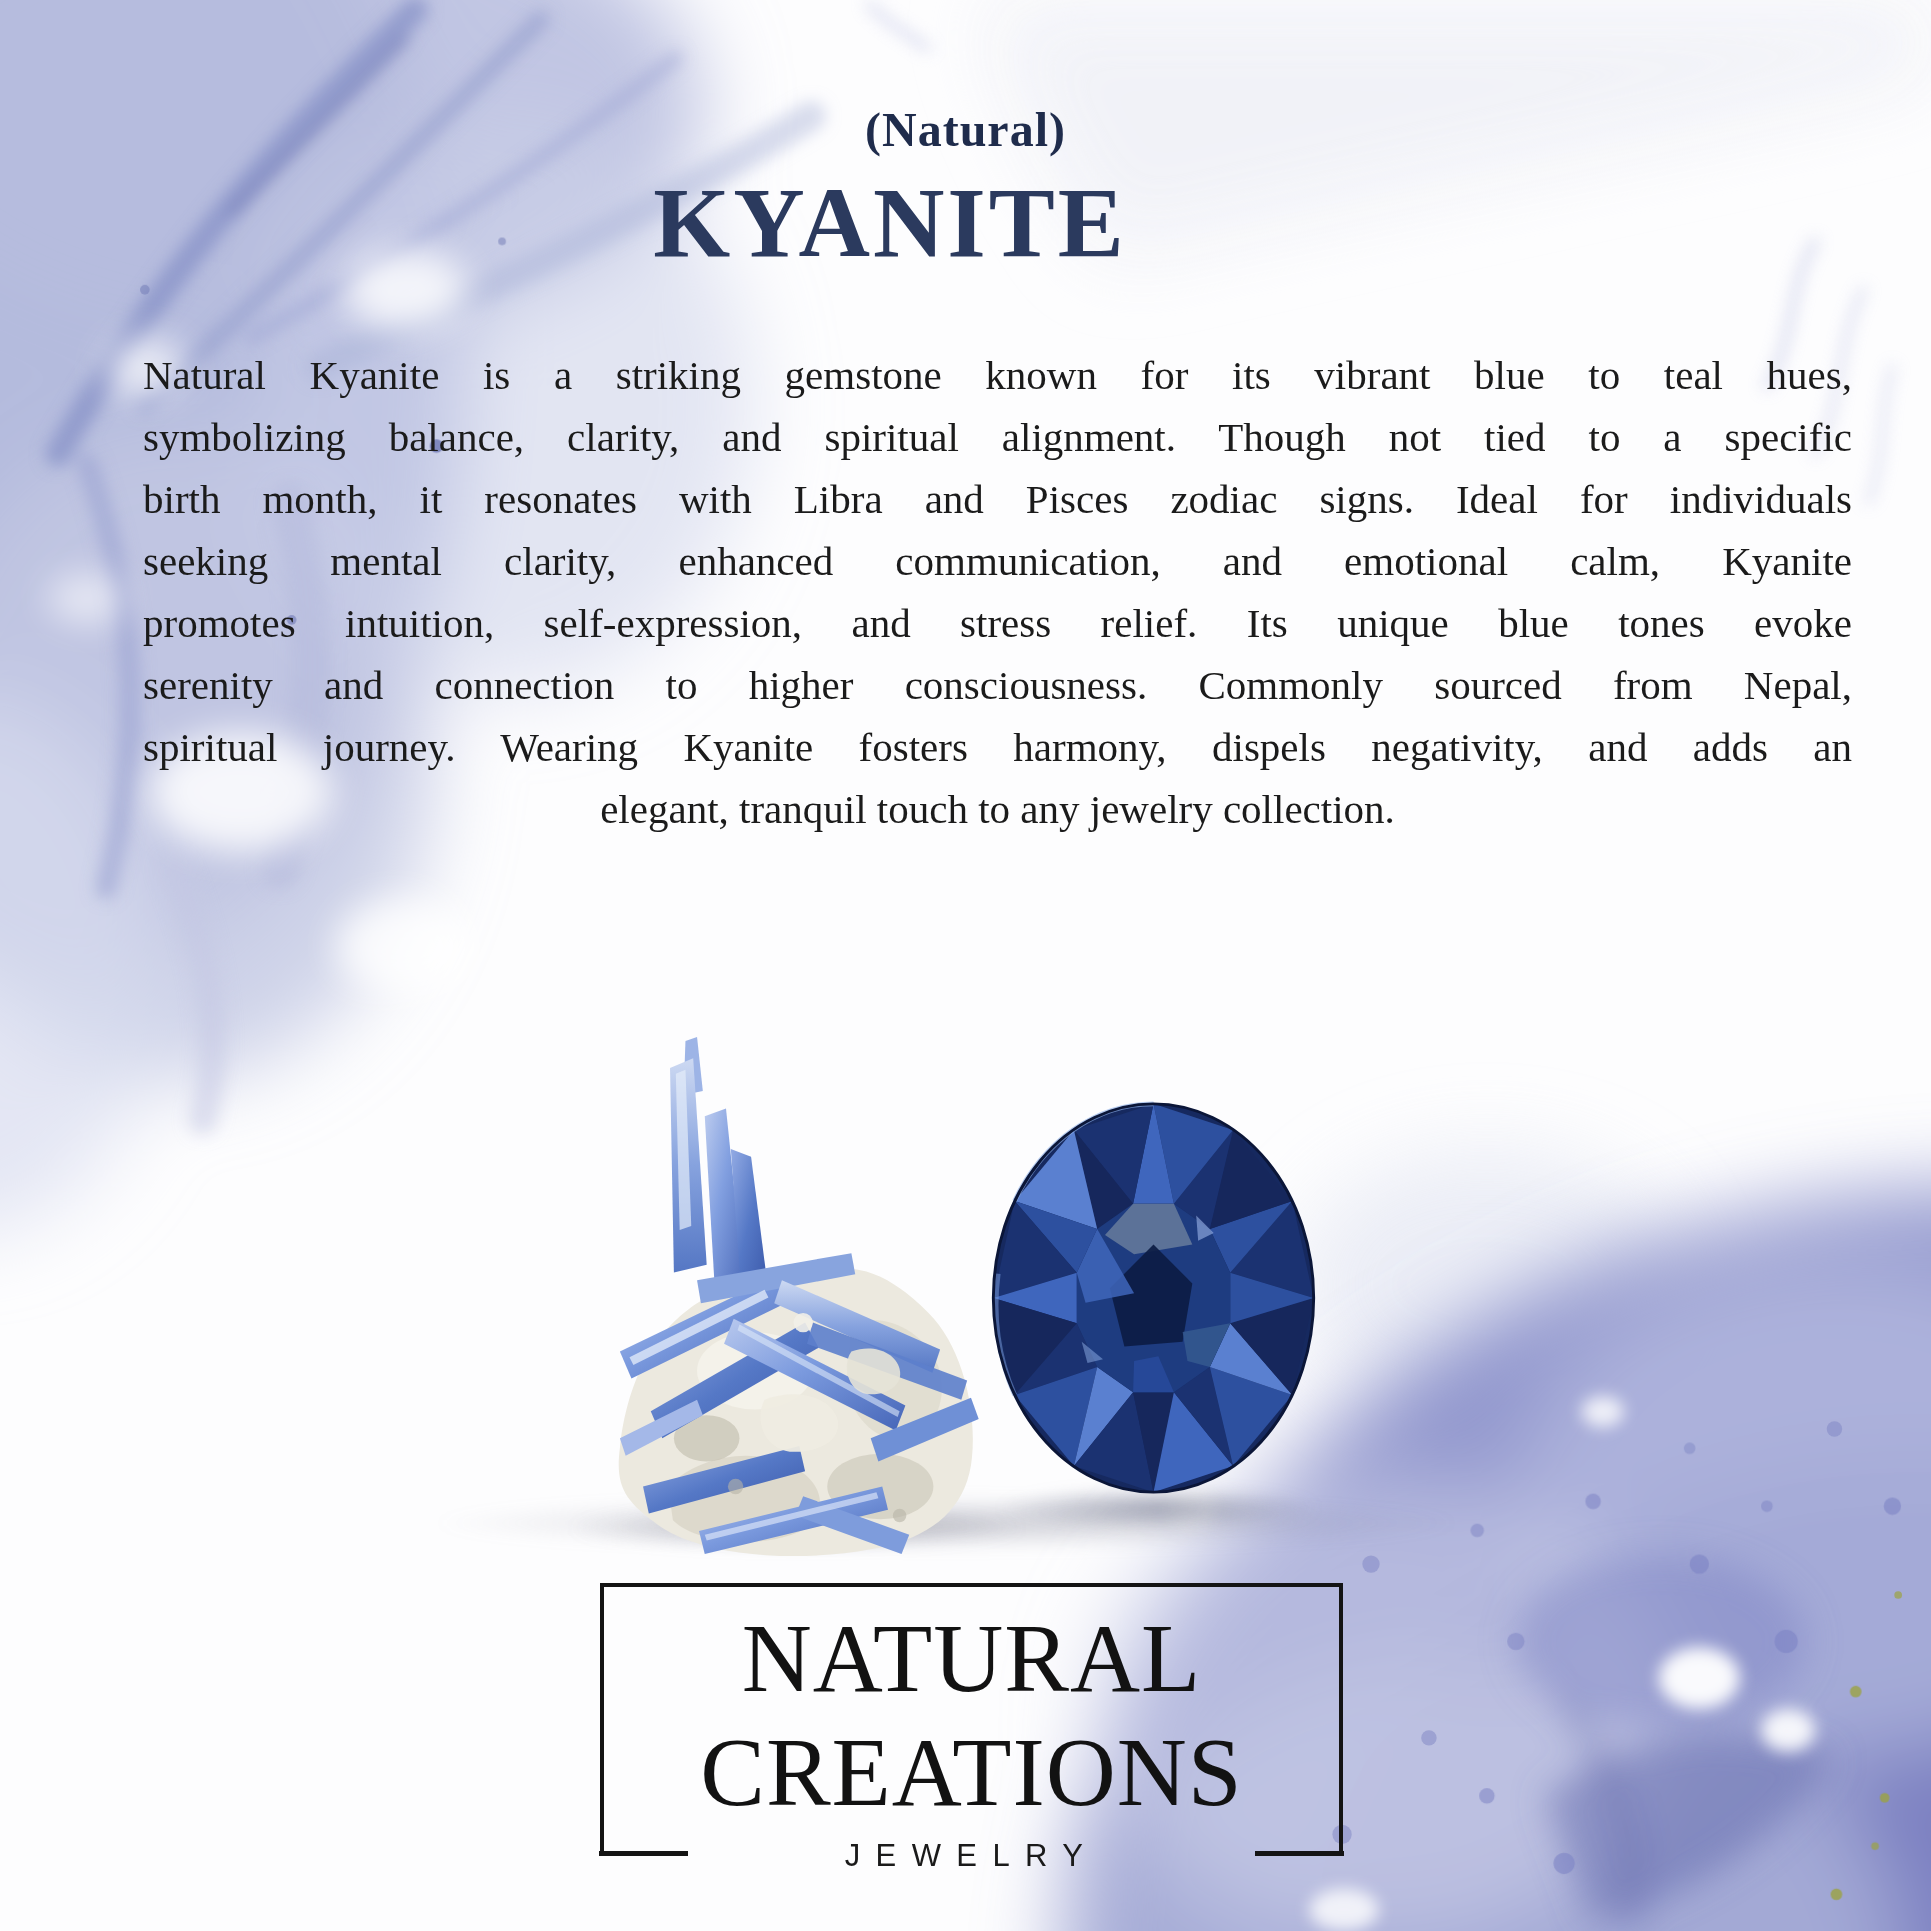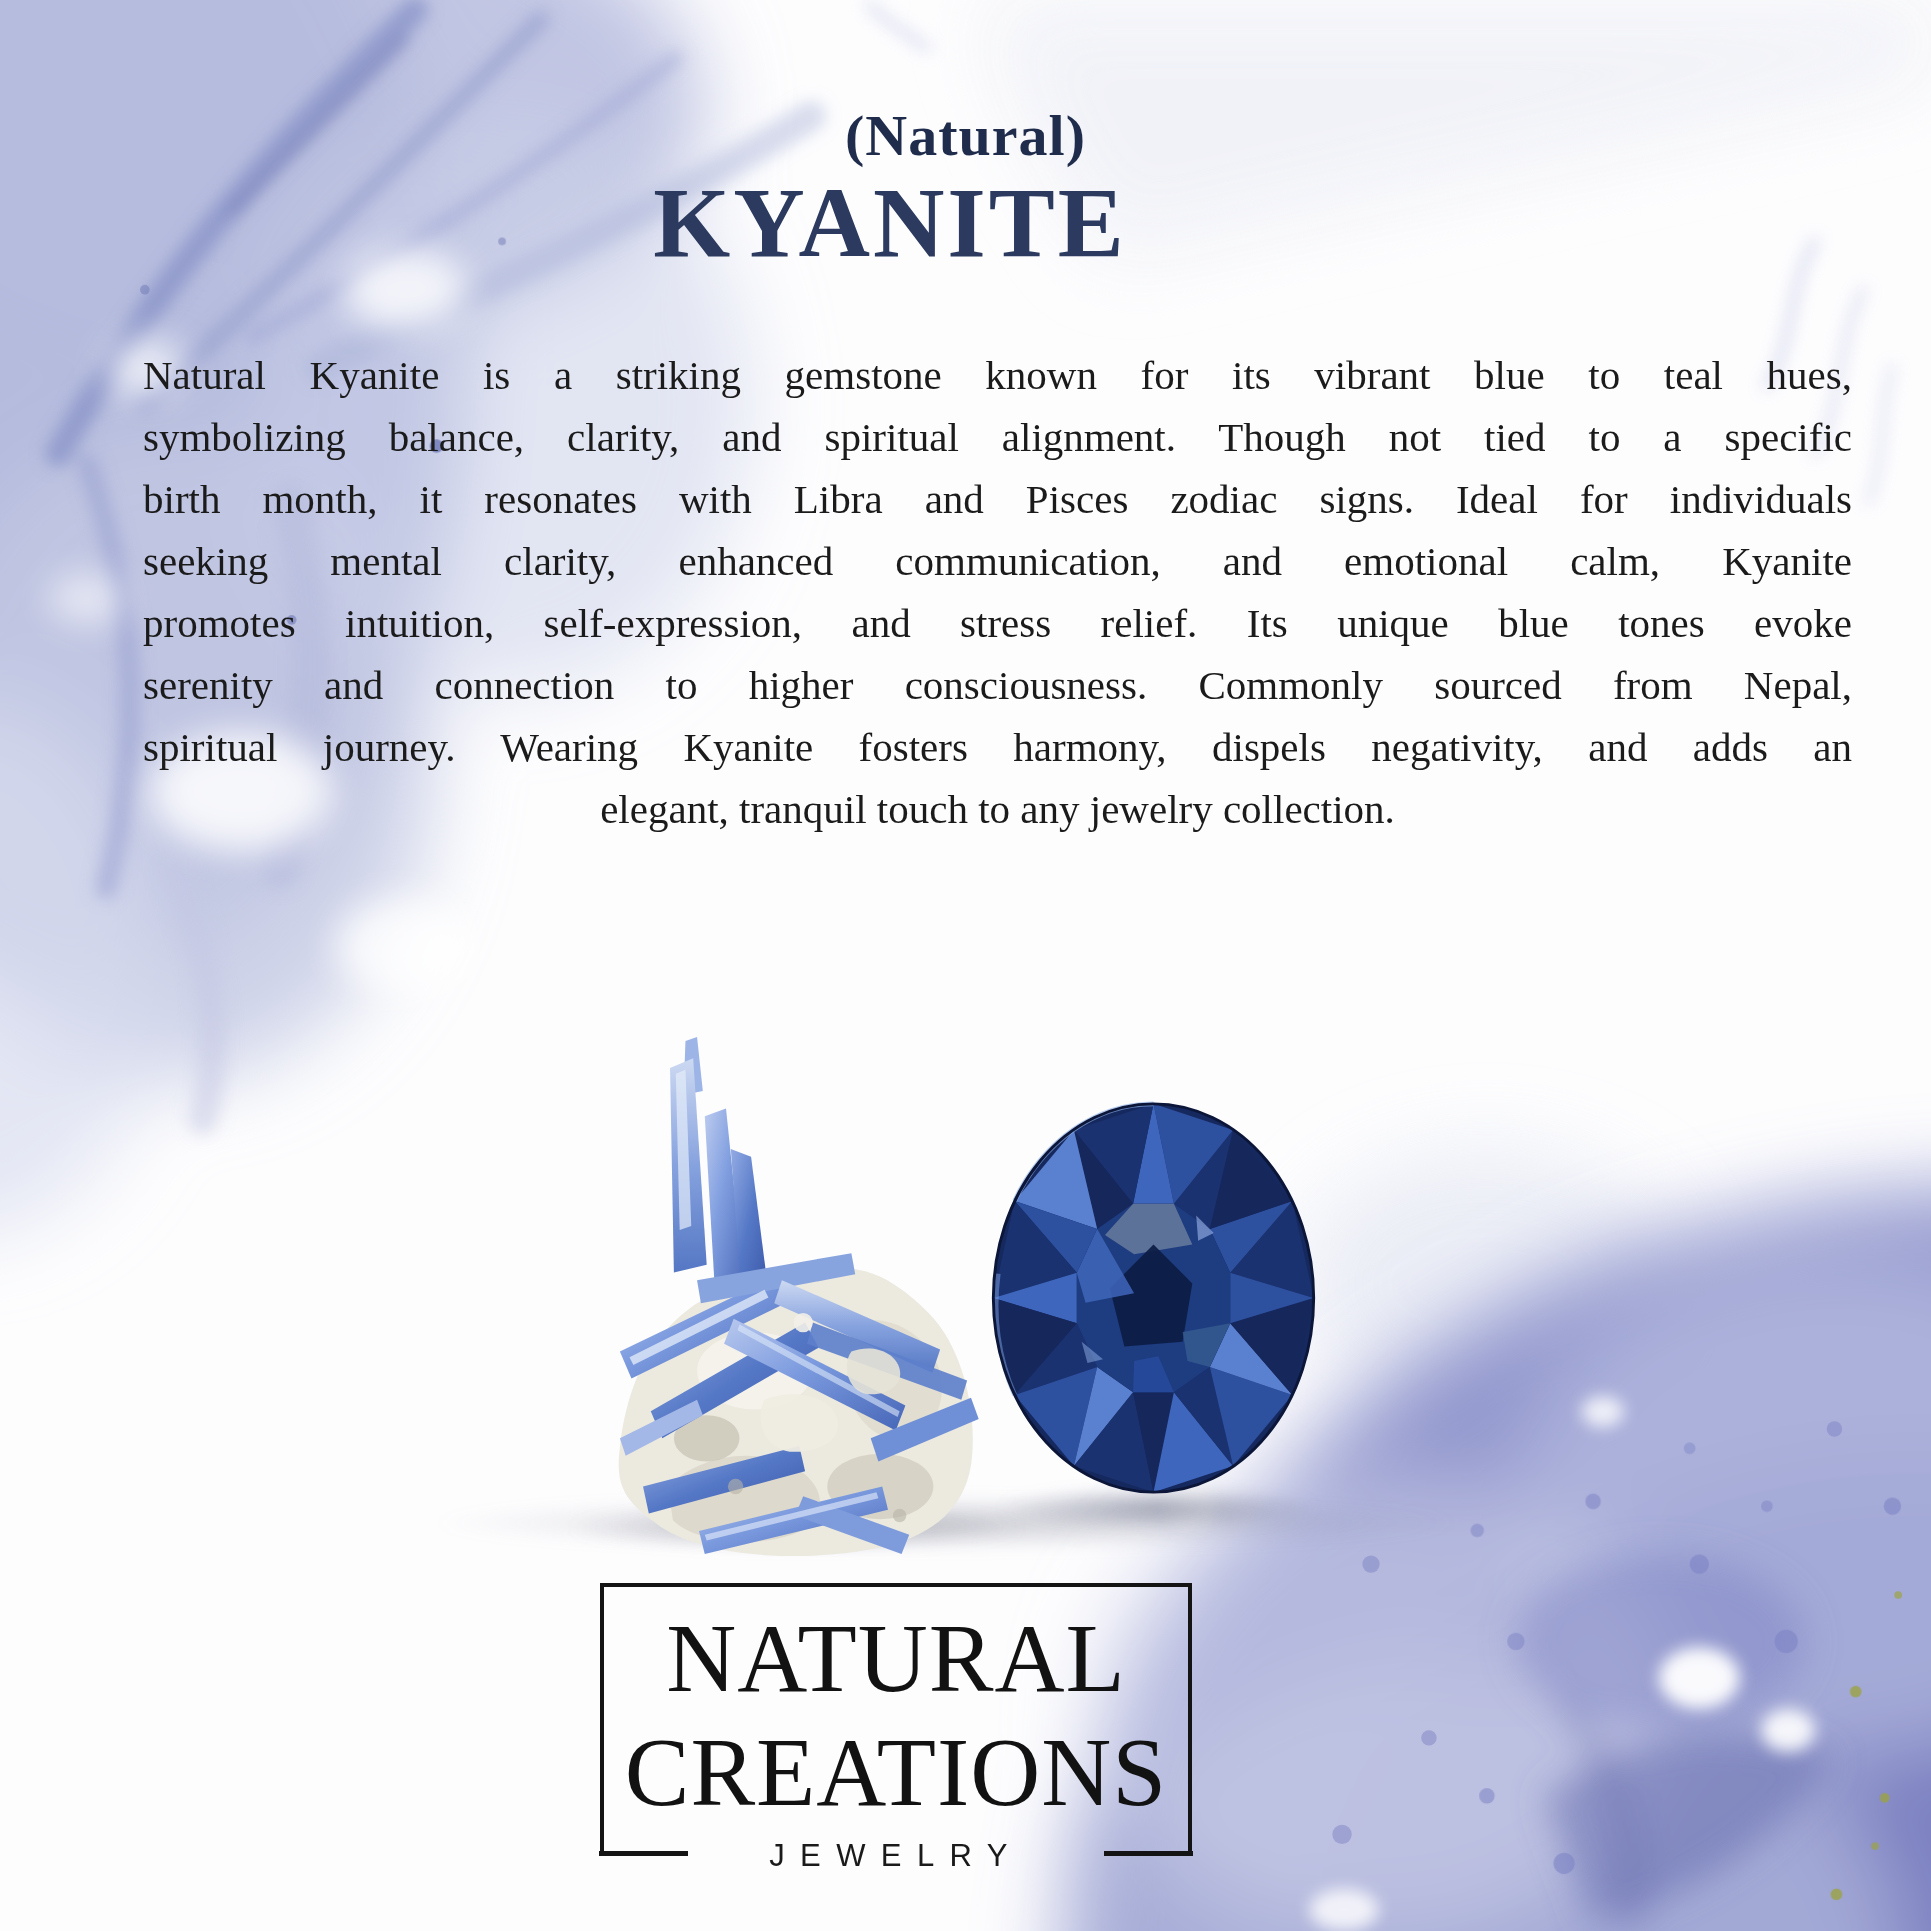--- a/index.html
+++ b/index.html
@@ -1,41 +1,41 @@
 <!DOCTYPE html>
 <html><head>
 <meta charset="utf-8">
 <style>
   html,body{margin:0;padding:0;background:#ffffff;}
   .canvas{position:relative;width:1931px;height:1931px;overflow:hidden;
           background:#fdfdfe;font-family:"Liberation Serif",serif;}
   .bg{position:absolute;left:0;top:0;z-index:0;}
 
   .subtitle{position:absolute;left:0;top:102px;width:1931px;text-align:center;
-            font-size:58px;font-weight:bold;color:#1f2c4c;letter-spacing:1px;z-index:2;}
+            font-size:48px;font-weight:bold;color:#1f2c4c;letter-spacing:1px;z-index:2;}
   .title{position:absolute;left:0;top:166px;width:1780px;text-align:center;
          font-size:99px;font-weight:bold;color:#2b3a5e;letter-spacing:2.9px;z-index:2;}
 
   .desc{position:absolute;left:111px;top:344px;width:1709px;z-index:2;
         font-size:41px;line-height:62px;color:#1b1b1b;}
   .dline{width:100%;text-align:justify;text-align-last:justify;white-space:nowrap;margin-left:32px;}
   .dline.end{text-align-last:center;}
 
   .shadow{position:absolute;border-radius:50%;z-index:1;filter:blur(6.8px);}
   .shadow-wide{left:425px;top:1495px;width:1043px;height:56px;
     background:radial-gradient(ellipse at center,rgba(116,118,138,.34),rgba(116,118,138,0) 70%);}
   .shadow-gem{left:999px;top:1487px;width:319px;height:42px;
     background:radial-gradient(ellipse at center,rgba(84,90,120,.5),rgba(84,90,120,0) 72%);}
   .shadow-rock{left:570px;top:1506px;width:454px;height:44px;
     background:radial-gradient(ellipse at center,rgba(110,112,128,.42),rgba(110,112,128,0) 72%);}
 
   .specimen{position:absolute;left:562px;top:1033px;z-index:2;}
   .gem{position:absolute;left:987px;top:1099px;z-index:3;}
 
-  .logo-box{position:absolute;left:600px;top:1583px;width:592px;height:273px;
+  .logo-box{position:absolute;left:600px;top:1583px;width:743px;height:273px;
             box-sizing:border-box;border:4.8px solid #141414;border-bottom:none;z-index:2;
             text-align:center;}
   .brand1,.brand2{font-size:97px;line-height:114px;color:#121212;letter-spacing:1px;
                   font-family:"Liberation Serif",serif;}
   .brand1{margin-top:15.4px;}
   .bseg{position:absolute;bottom:0;width:89px;height:4.8px;background:#141414;}
   .bseg-l{left:-4.8px;}
   .bseg-r{right:-4.8px;}
   .brand3{position:absolute;left:50%;bottom:0;transform:translate(-50%,50%);
           font-family:"Liberation Sans",sans-serif;font-size:31px;color:#1a1a1a;

